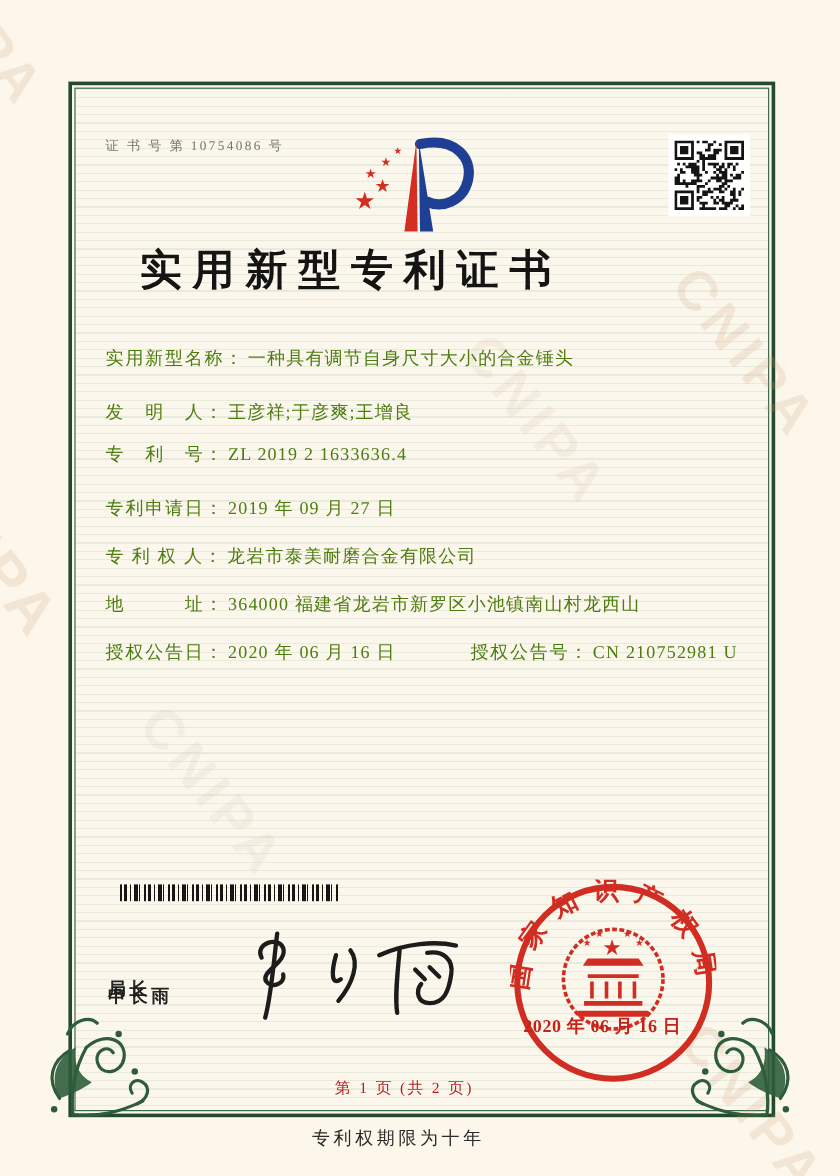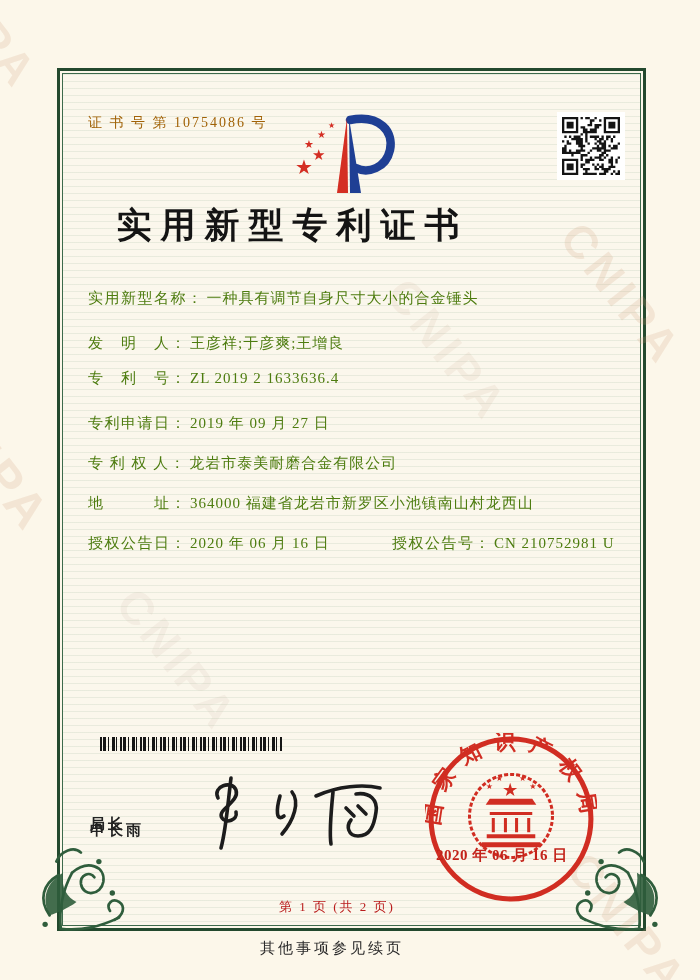--- a/index.html
+++ b/index.html
@@ -35,21 +35,21 @@
     background-color:#fbf7ec;
     background-image:repeating-linear-gradient(180deg,
       rgba(122,158,128,0.14) 0 1px, rgba(0,0,0,0) 1px 7px);
   }
   .corner-orn{position:absolute;z-index:6;pointer-events:none;}
   .corner-orn.bl{left:16px;top:828px;}
   .corner-orn.br{left:572px;top:828px;transform:scaleX(-1);}
   
   .cert-no{
     position:absolute;left:88px;top:114px;z-index:3;
-    font-size:14px;letter-spacing:2px;font-weight:500;color:#a16207;
+    font-size:11px;letter-spacing:2px;font-weight:500;color:#737373;
   }
   .logo{position:absolute;left:292px;top:110px;z-index:3;}
   .qr{
     position:absolute;left:557px;top:112px;z-index:3;
     width:68px;height:68px;background:#ffffff;padding:0;
   }
   .qr svg{position:absolute;left:5px;top:5px;width:58px;height:58px;}
   .title{
     position:absolute;left:0;top:202px;width:576px;z-index:3;
     text-align:center;font-size:35px;font-weight:700;
@@ -214,21 +214,21 @@
         <path d="M64 78 h42 v3 h-42 z"></path>
         <path d="M66 84 h3 v14 h-3 z M78 84 h3 v14 h-3 z M89 84 h3 v14 h-3 z M101 84 h3 v14 h-3 z"></path>
         <path d="M61 100 h48 v4 h-48 z"></path>
         <path d="M56 108 h58 v5 h-58 z"></path>
       </g>
     </g>
   </svg>
   <div class="seal-date">2020 年 06 月 16 日</div>
 
   <div class="page-info">第 1 页 (共 2 页)</div>
-  <div class="continuation">其他事项参见续页</div>
+  <div class="continuation">专利权期限为十年</div>
 
   <svg class="corner-orn bl" width="112" height="112" viewBox="0 0 100 100">
     <g fill="none" stroke="#2f5d3c" stroke-width="2.4" stroke-linecap="round">
       <path d="M40 90 C60 92 75 88 92 80"></path>
       <path d="M40 90 C38 70 42 55 50 40"></path>
       <path d="M50 40 C64 28 80 34 78 48 C76 60 60 62 58 50 C57 42 66 38 70 44"></path>
       <path d="M88 82 C96 78 98 70 92 66 C86 62 80 68 84 74"></path>
       <path d="M36 30 C40 20 52 16 58 22"></path>
       <path d="M30 78 C20 64 24 50 38 42"></path>
     </g>

